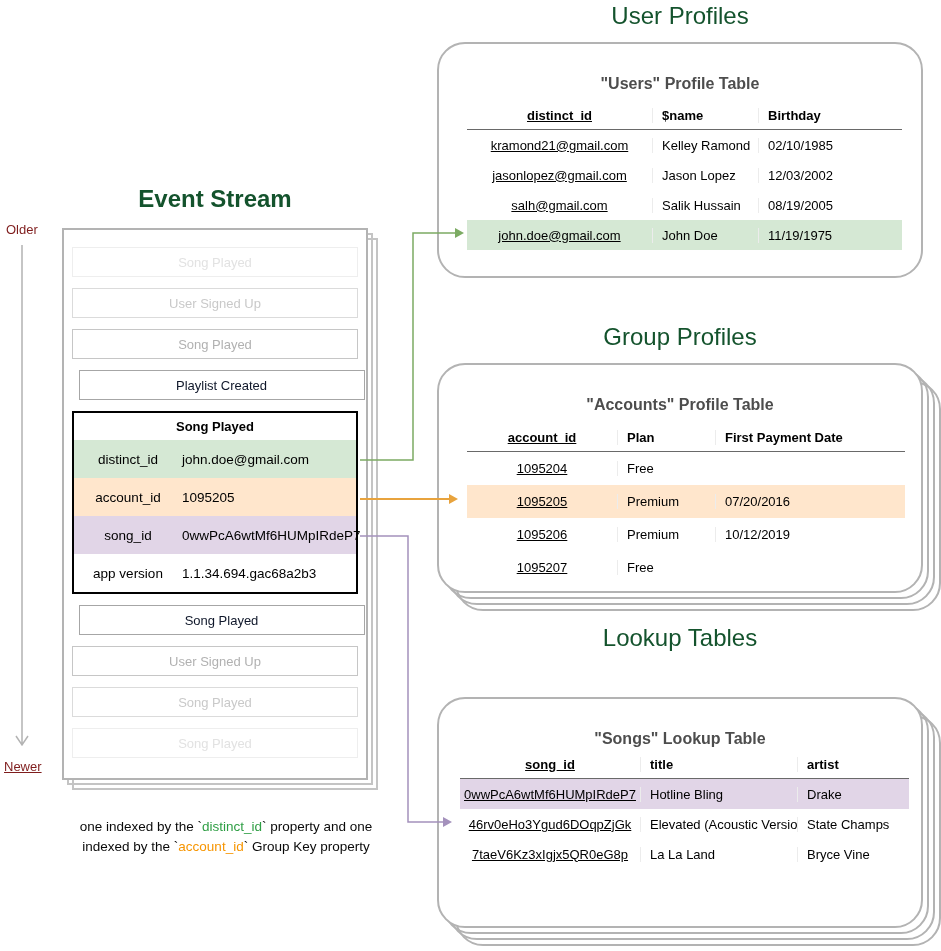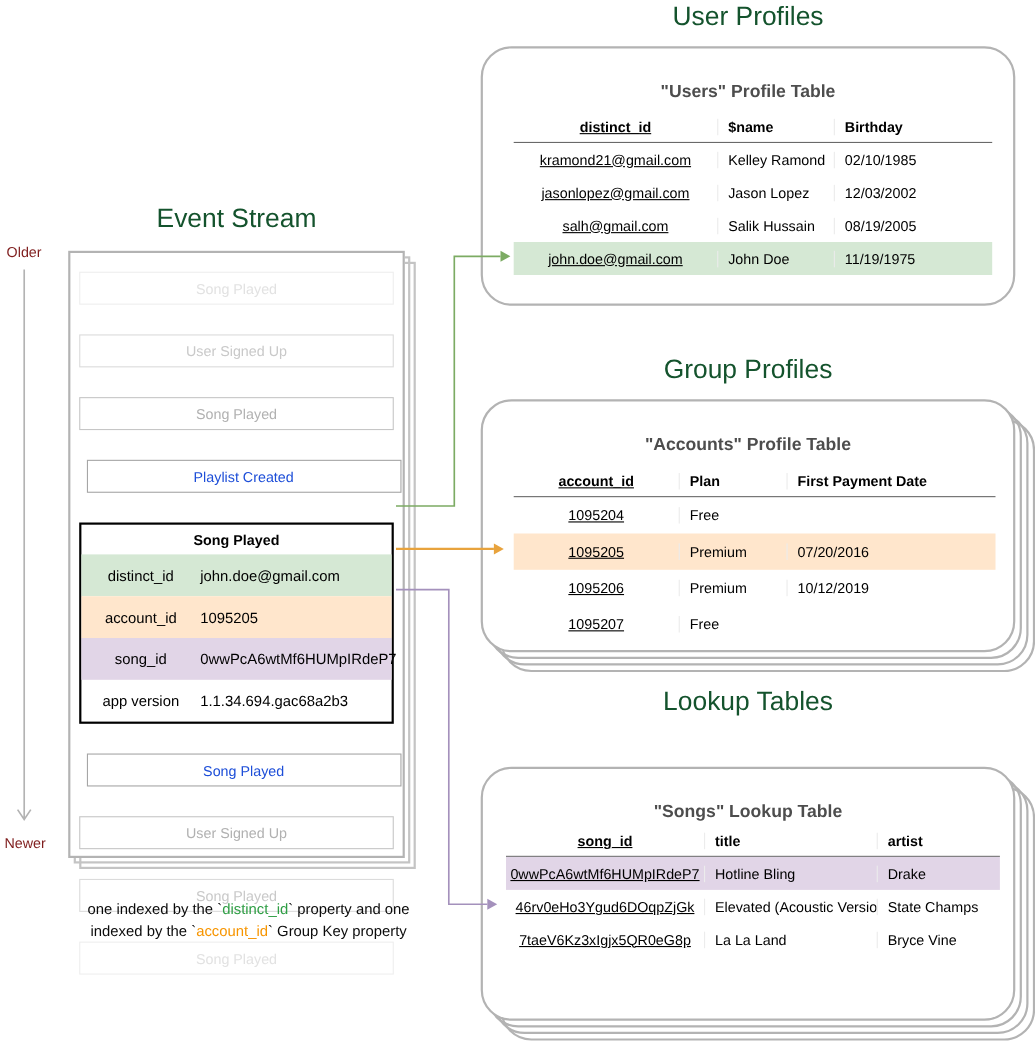--- a/index.html
+++ b/index.html
@@ -1,21 +1,21 @@
 <!DOCTYPE html>
 <html style="--card-border: #b3b3b3; --green-fill: #d5e8d4; --orange-fill: #ffe6cc; --purple-fill: #e1d5e7; --green-stroke: #7cab63; --orange-stroke: #e8a33d; --purple-stroke: #a491bc; --gray-stroke: #b3b3b3; --green-text: #2e9e44; --orange-text: #f79500;"><head>
 <meta charset="utf-8">
 <style>
   html,body{margin:0;padding:0;background:#fff;}
   .canvas{position:relative;width:941px;height:951px;background:#fff;overflow:hidden;
           font-family:"Liberation Sans",sans-serif;color:#000;}
 
   
   .section-title{position:absolute;font-size:24px;line-height:28px;text-align:center;color:#14532d;}
-  #title-events{left:62px;top:185px;width:306px;}
+  #title-events{left:62px;top:185px;width:306px;font-weight:bold;}
   #title-users{left:437px;top:2px;width:486px;}
   #title-groups{left:437px;top:323px;width:486px;}
   #title-lookup{left:437px;top:624px;width:486px;}
 
   
   .stackline{position:absolute;border:2px solid var(--card-border,#b3b3b3);border-radius:28px;
              background:transparent;box-sizing:border-box;z-index:0;}
   .card{position:absolute;background:#fff;border:2px solid var(--card-border,#b3b3b3);
         border-radius:28px;box-sizing:border-box;z-index:1;}
   #card-users{left:437px;top:42px;width:486px;height:236px;}
@@ -42,38 +42,38 @@
   .hl-green{background:var(--green-fill,#d5e8d4);}
   .hl-orange{background:var(--orange-fill,#ffe6cc);}
   .hl-purple{background:var(--purple-fill,#e1d5e7);}
 
   
   .sq-stack{position:absolute;border:2px solid #c4c4c4;box-sizing:border-box;background:transparent;z-index:0;}
   #event-stack1{left:67px;top:233px;width:306px;height:552px;}
   #event-stack2{left:72px;top:238px;width:306px;height:552px;}
   #event-box{position:absolute;left:62px;top:228px;width:306px;height:552px;
              border:2px solid #b3b3b3;background:#fff;box-sizing:border-box;z-index:1;
-             display:flex;flex-direction:column;align-items:center;row-gap:27px;padding-top:17px;}
+             display:flex;flex-direction:column;align-items:center;row-gap:11px;padding-top:17px;}
   .ev{width:286px;height:30px;box-sizing:border-box;border:1px solid #ccc;background:#fff;
       display:flex;align-items:center;justify-content:center;font-size:13px;flex:0 0 auto;}
-  .f1{color:#1d4ed8;border-color:#a6a6a6;margin-left:13px;}
+  .f1{color:#0f172a;border-color:#a6a6a6;margin-left:13px;}
   .f2{color:#b1b1b1;border-color:#c6c6c6;}
   .f3{color:#c9c9c9;border-color:#dbdbdb;}
   .f4{color:#e2e2e2;border-color:#eeeeee;}
   .expanded{width:286px;box-sizing:border-box;border:2px solid #000;background:#fff;flex:0 0 auto;}
   .exp-header{height:27px;display:flex;align-items:center;justify-content:center;
               font-size:13px;font-weight:bold;color:#000;}
   .exp-row{height:38px;display:grid;grid-template-columns:108px 1fr;align-items:center;font-size:13.5px;}
   .exp-row .k{text-align:center;}
   .exp-row .v{text-align:left;}
 
   
   .axis-label{position:absolute;font-size:13px;color:#7f1d1d;}
   #older{left:6px;top:222px;width:44px;}
-  #newer{left:4px;top:759px;width:48px;}
+  #newer{left:4px;top:759px;width:48px;text-decoration:underline;}
 
   
   #caption{position:absolute;left:10px;top:797px;width:432px;text-align:center;
            font-size:13.5px;line-height:20px;color:#0a0a0a;z-index:1;}
   .code-green{color:var(--green-text,#2e9e44);}
   .code-orange{color:var(--orange-text,#f79500);}
 
   
   #connectors{position:absolute;left:0;top:0;z-index:3;pointer-events:none;}
 </style>

